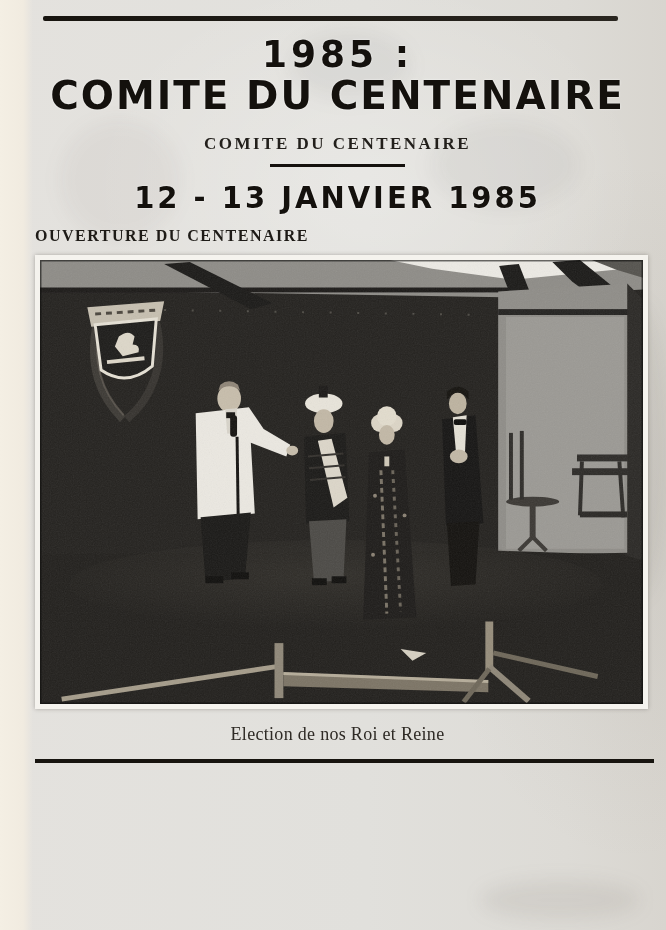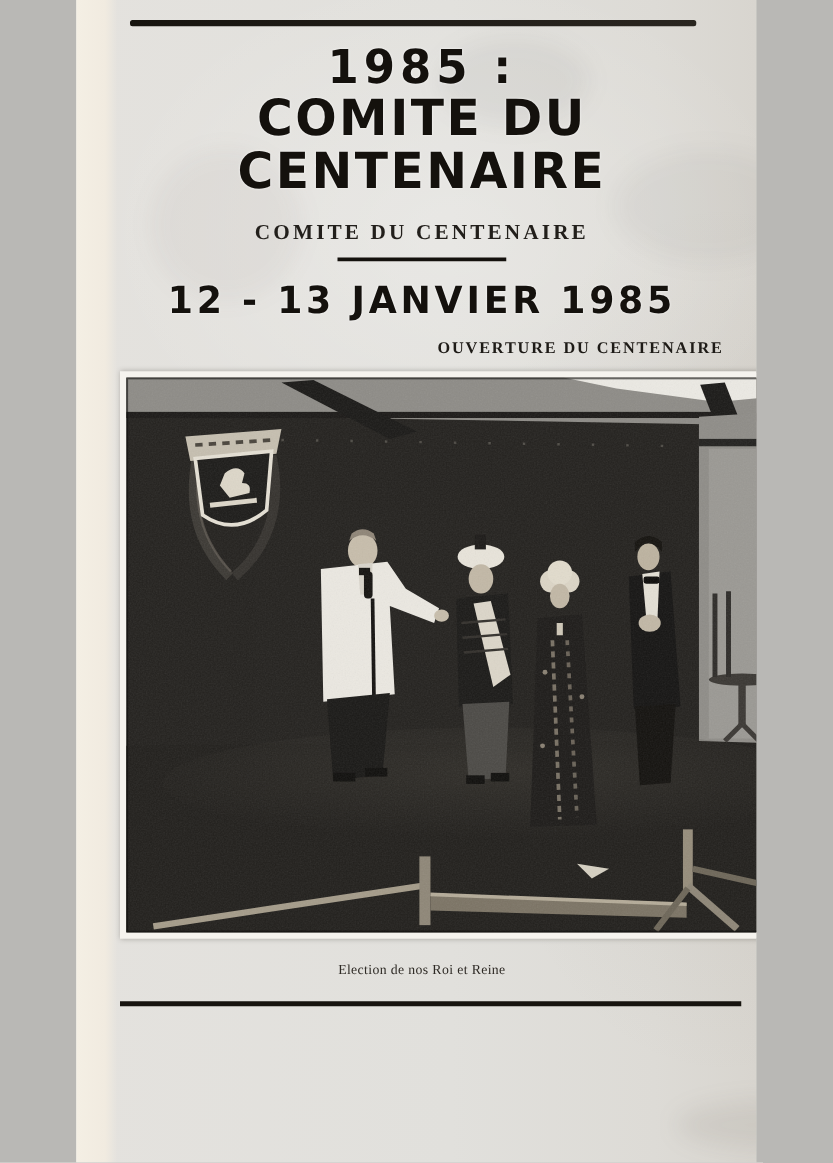--- a/index.html
+++ b/index.html
@@ -1,20 +1,20 @@
 <!DOCTYPE html>
 <html><head>
 <meta charset="utf-8">
 <style>
   html,body{margin:0;padding:0;}
   body{background:#b9b8b5;font-family:"Liberation Serif", serif;}
 
   .scan{
     position:relative;
-    width:544px;height:930px;
+    width:666px;height:930px;
     margin:0 auto;
     overflow:hidden;
     background:
       radial-gradient(ellipse 400px 300px at 55% 20%, rgba(255,255,255,.25), rgba(255,255,255,0) 70%),
       radial-gradient(ellipse 300px 500px at 95% 55%, rgba(120,112,100,.10), rgba(120,112,100,0) 70%),
       linear-gradient(90deg, #e4e2de 0%, #e1e0dc 55%, #dddbd6 85%, #d8d5cf 100%),
       #e0dfdb;
     color:#262320;
   }
 
@@ -69,35 +69,35 @@
   }
 
   .date-heading{
     margin:14px 0 0 0;text-align:center;
     font-family:"DejaVu Sans",sans-serif;font-weight:bold;
     font-size:29px;line-height:34px;letter-spacing:3px;color:#14110d;
     transform:scaleY(1.03);
     text-shadow:0 0 2px rgba(255,255,255,.9);
   }
   .opening-heading{
-    margin:10px 0 0 0;text-align:right;
-    font-size:13px;line-height:22px;font-weight:bold;letter-spacing:1.5px;color:#1e1b17;
+    margin:10px 0 0 0;text-align:left;
+    font-size:16px;line-height:22px;font-weight:bold;letter-spacing:1.5px;color:#1e1b17;
   }
 
   figure.photo{
     margin:8px 0 0 0;width:603px;
     background:#f5f3ee;
     padding:5px;
     box-shadow:0 0 4px rgba(60,55,48,.35);
   }
   figure.photo svg{display:block;width:603px;height:444px;}
 
   .caption{
     margin:16px 0 0 0;text-align:center;
-    font-size:11px;line-height:18px;color:#2e2a25;letter-spacing:.3px;
+    font-size:18px;line-height:18px;color:#2e2a25;letter-spacing:.3px;
   }
 </style>
 </head>
 <body>
 
 <div class="scan">
   <div class="left-band"></div>
   <div class="ghost g1"></div>
   <div class="ghost g2"></div>
   <div class="ghost g3"></div>

